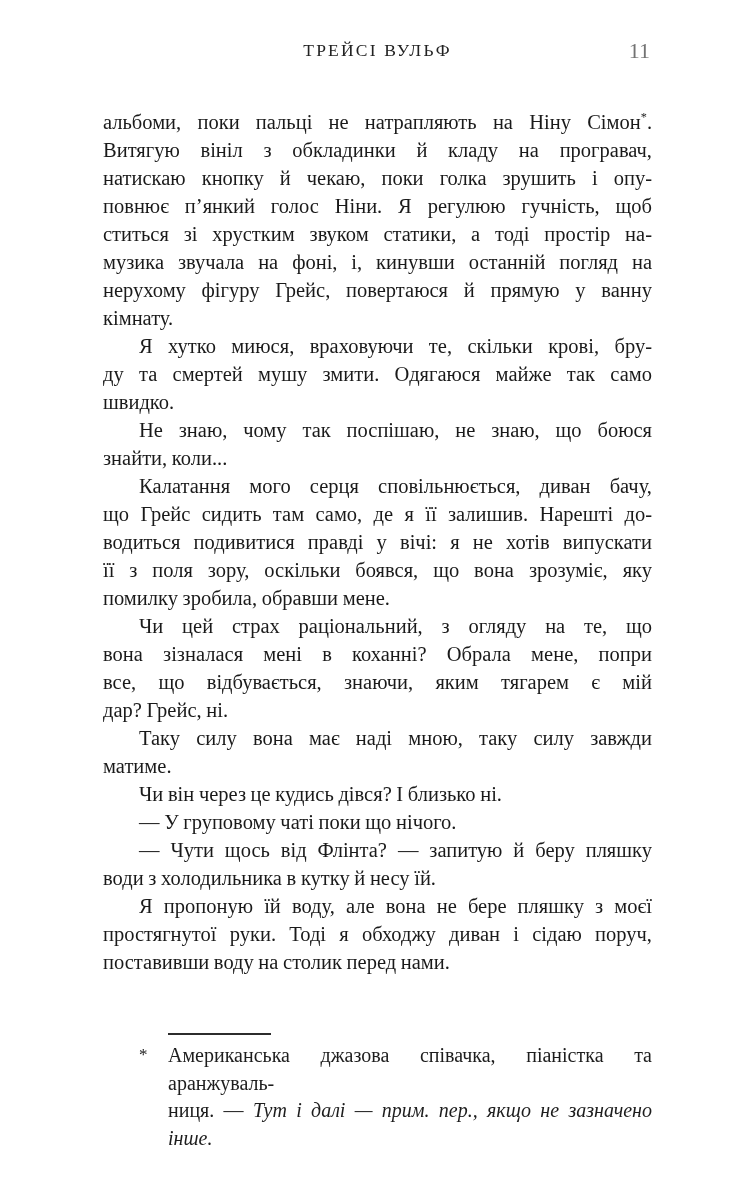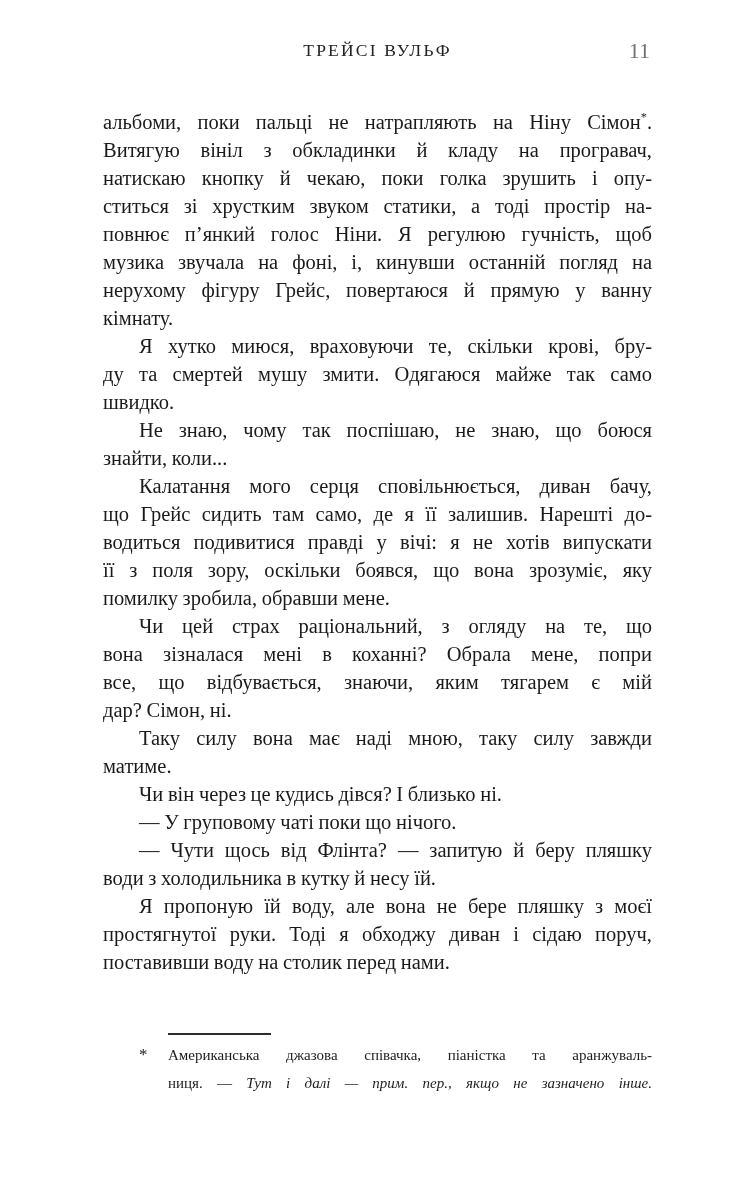--- a/index.html
+++ b/index.html
@@ -88,21 +88,21 @@
     margin-top: 7px;
     padding-left: 65px;
   }
   .footnote-marker {
     position: absolute;
     left: 36px;
     top: 3px;
     font-size: 17px;
   }
   .footnote-lines {
-    font-size: 15px;
+    font-size: 20px;
     line-height: 27.5px;
     word-spacing: -0.5px;
     color: #1d1d1d;
   }
   .footnote-lines .line {
     text-align: justify;
     text-align-last: justify;
     -moz-text-align-last: justify;
   }
 </style>
@@ -114,22 +114,22 @@
   <div class="running-head">
     <div class="running-title">ТРЕЙСІ ВУЛЬФ</div>
     <div class="page-number">11</div>
   </div>
 
   <div class="body-text">
       <div class="paragraph">
         <div class="line"><span>альбоми, поки пальці не натрапляють на Ніну Сімон</span><span class="sup">*</span><span>.</span></div>
         <div class="line"><span>Витягую вініл з обкладинки й кладу на програвач,</span></div>
         <div class="line"><span>натискаю кнопку й чекаю, поки голка зрушить і опу-</span></div>
+        <div class="line"><span>повнює п’янкий голос Ніни. Я регулюю гучність, щоб</span></div>
         <div class="line"><span>ститься зі хрустким звуком статики, а тоді простір на-</span></div>
-        <div class="line"><span>повнює п’янкий голос Ніни. Я регулюю гучність, щоб</span></div>
         <div class="line"><span>музика звучала на фоні, і, кинувши останній погляд на</span></div>
         <div class="line"><span>нерухому фігуру Грейс, повертаюся й прямую у ванну</span></div>
         <div class="line last"><span>кімнату.</span></div>
       </div>
       <div class="paragraph">
         <div class="line indented"><span>Я хутко миюся, враховуючи те, скільки крові, бру-</span></div>
         <div class="line"><span>ду та смертей мушу змити. Одягаюся майже так само</span></div>
         <div class="line last"><span>швидко.</span></div>
       </div>
       <div class="paragraph">
@@ -140,21 +140,21 @@
         <div class="line indented"><span>Калатання мого серця сповільнюється, диван бачу,</span></div>
         <div class="line"><span>що Грейс сидить там само, де я її залишив. Нарешті до-</span></div>
         <div class="line"><span>водиться подивитися правді у вічі: я не хотів випускати</span></div>
         <div class="line"><span>її з поля зору, оскільки боявся, що вона зрозуміє, яку</span></div>
         <div class="line last"><span>помилку зробила, обравши мене.</span></div>
       </div>
       <div class="paragraph">
         <div class="line indented"><span>Чи цей страх раціональний, з огляду на те, що</span></div>
         <div class="line"><span>вона зізналася мені в коханні? Обрала мене, попри</span></div>
         <div class="line"><span>все, що відбувається, знаючи, яким тягарем є мій</span></div>
-        <div class="line last"><span>дар? Сімон, ні.</span></div>
+        <div class="line last"><span>дар? Грейс, ні.</span></div>
       </div>
       <div class="paragraph">
         <div class="line indented"><span>Таку силу вона має наді мною, таку силу завжди</span></div>
         <div class="line last"><span>матиме.</span></div>
       </div>
       <div class="paragraph">
         <div class="line last indented"><span>Чи він через це кудись дівся? І близько ні.</span></div>
       </div>
       <div class="paragraph">
         <div class="line last indented"><span>— У груповому чаті поки що нічого.</span></div>

